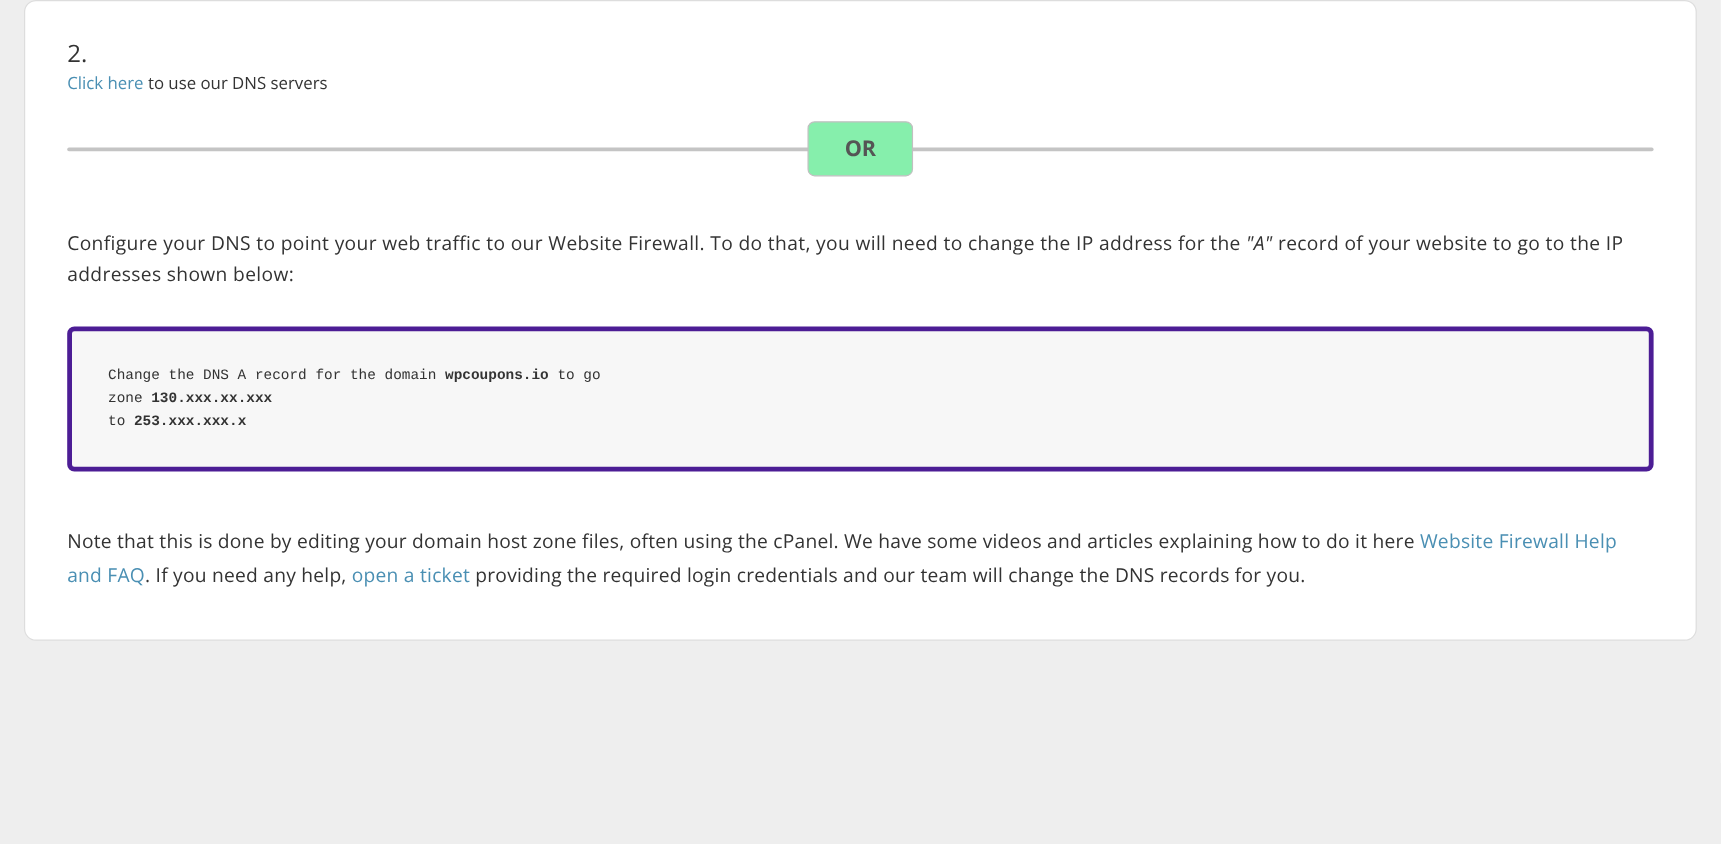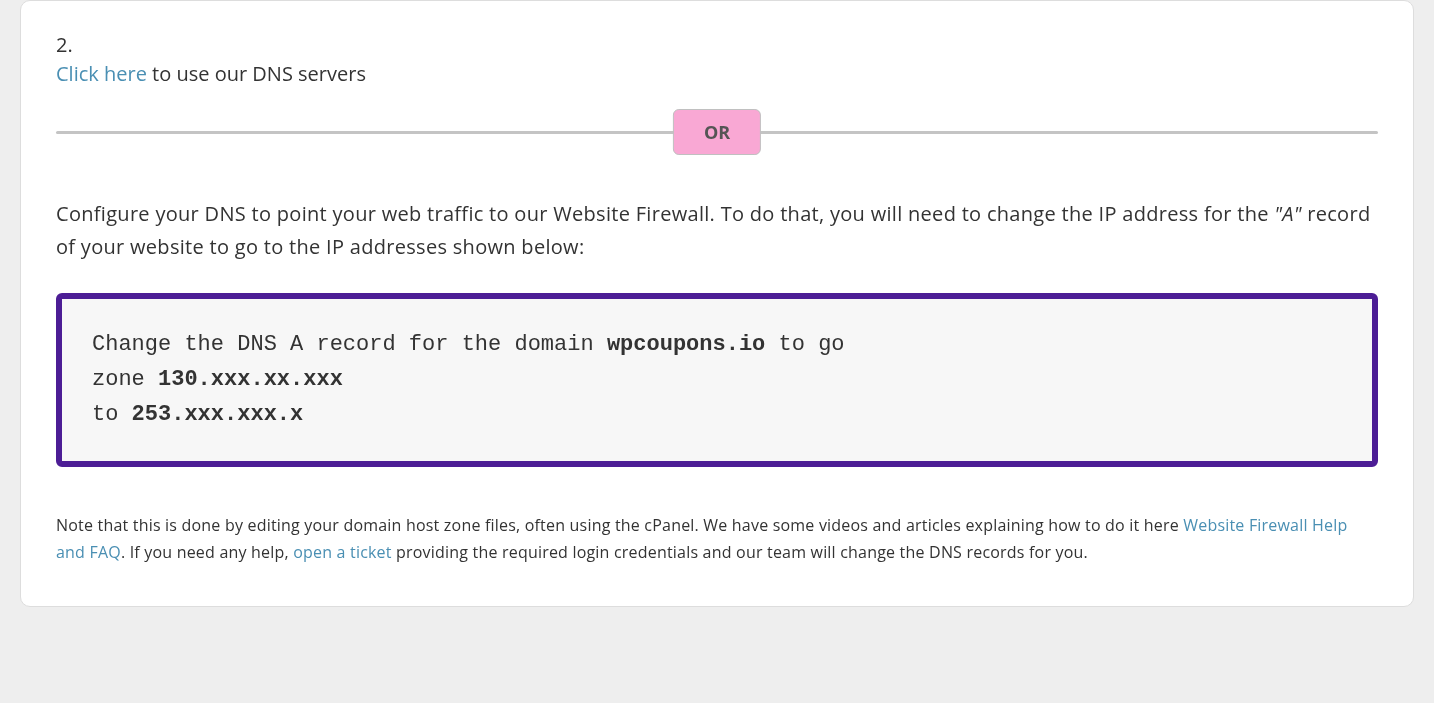--- a/index.html
+++ b/index.html
@@ -19,21 +19,21 @@
       border-radius: 10px;
       margin: 0 20px 20px 20px;
       padding: 30px 35px 40px 35px;
     }
     .step-number {
       font-size: 20px;
       color: #333;
       margin-bottom: 2px;
     }
     .step-line {
-      font-size: 20px;
+      font-size: 14px;
       color: #333;
       margin-bottom: 20px;
     }
     .link {
       color: #4a8fb3;
       cursor: pointer;
       text-decoration: none;
     }
     .divider-wrapper {
       position: relative;
@@ -45,45 +45,45 @@
     .divider-line {
       width: 100%;
       height: 3px;
       background: #c4c4c4;
       border-radius: 2px;
     }
     .divider-label {
       position: absolute;
       left: 50%;
       transform: translateX(-50%);
-      background: #f9a8d4;
+      background: #86efac;
       border: 1px solid #c0c0c0;
       border-radius: 6px;
       padding: 10px 30px;
       font-weight: 700;
       font-size: 18px;
       color: #555;
     }
     .paragraph {
-      font-size: 20px;
+      font-size: 16px;
       color: #333;
       line-height: 1.65;
       letter-spacing: 0.3px;
       margin-bottom: 30px;
     }
     .italic {
       font-style: italic;
     }
     .code-block {
       background: #f7f7f7;
-      border: 6px solid #4c1d95;
+      border: 4px solid #4c1d95;
       border-radius: 6px;
       padding: 28px 30px;
       font-family: "Consolas", "Courier New", monospace;
-      font-size: 22px;
+      font-size: 12px;
       line-height: 1.6;
       color: #333;
       margin-bottom: 45px;
       margin-top: 20px;
     }
     .code-block .bold {
       font-weight: 700;
     }
     .code-line {
       white-space: pre-wrap;

